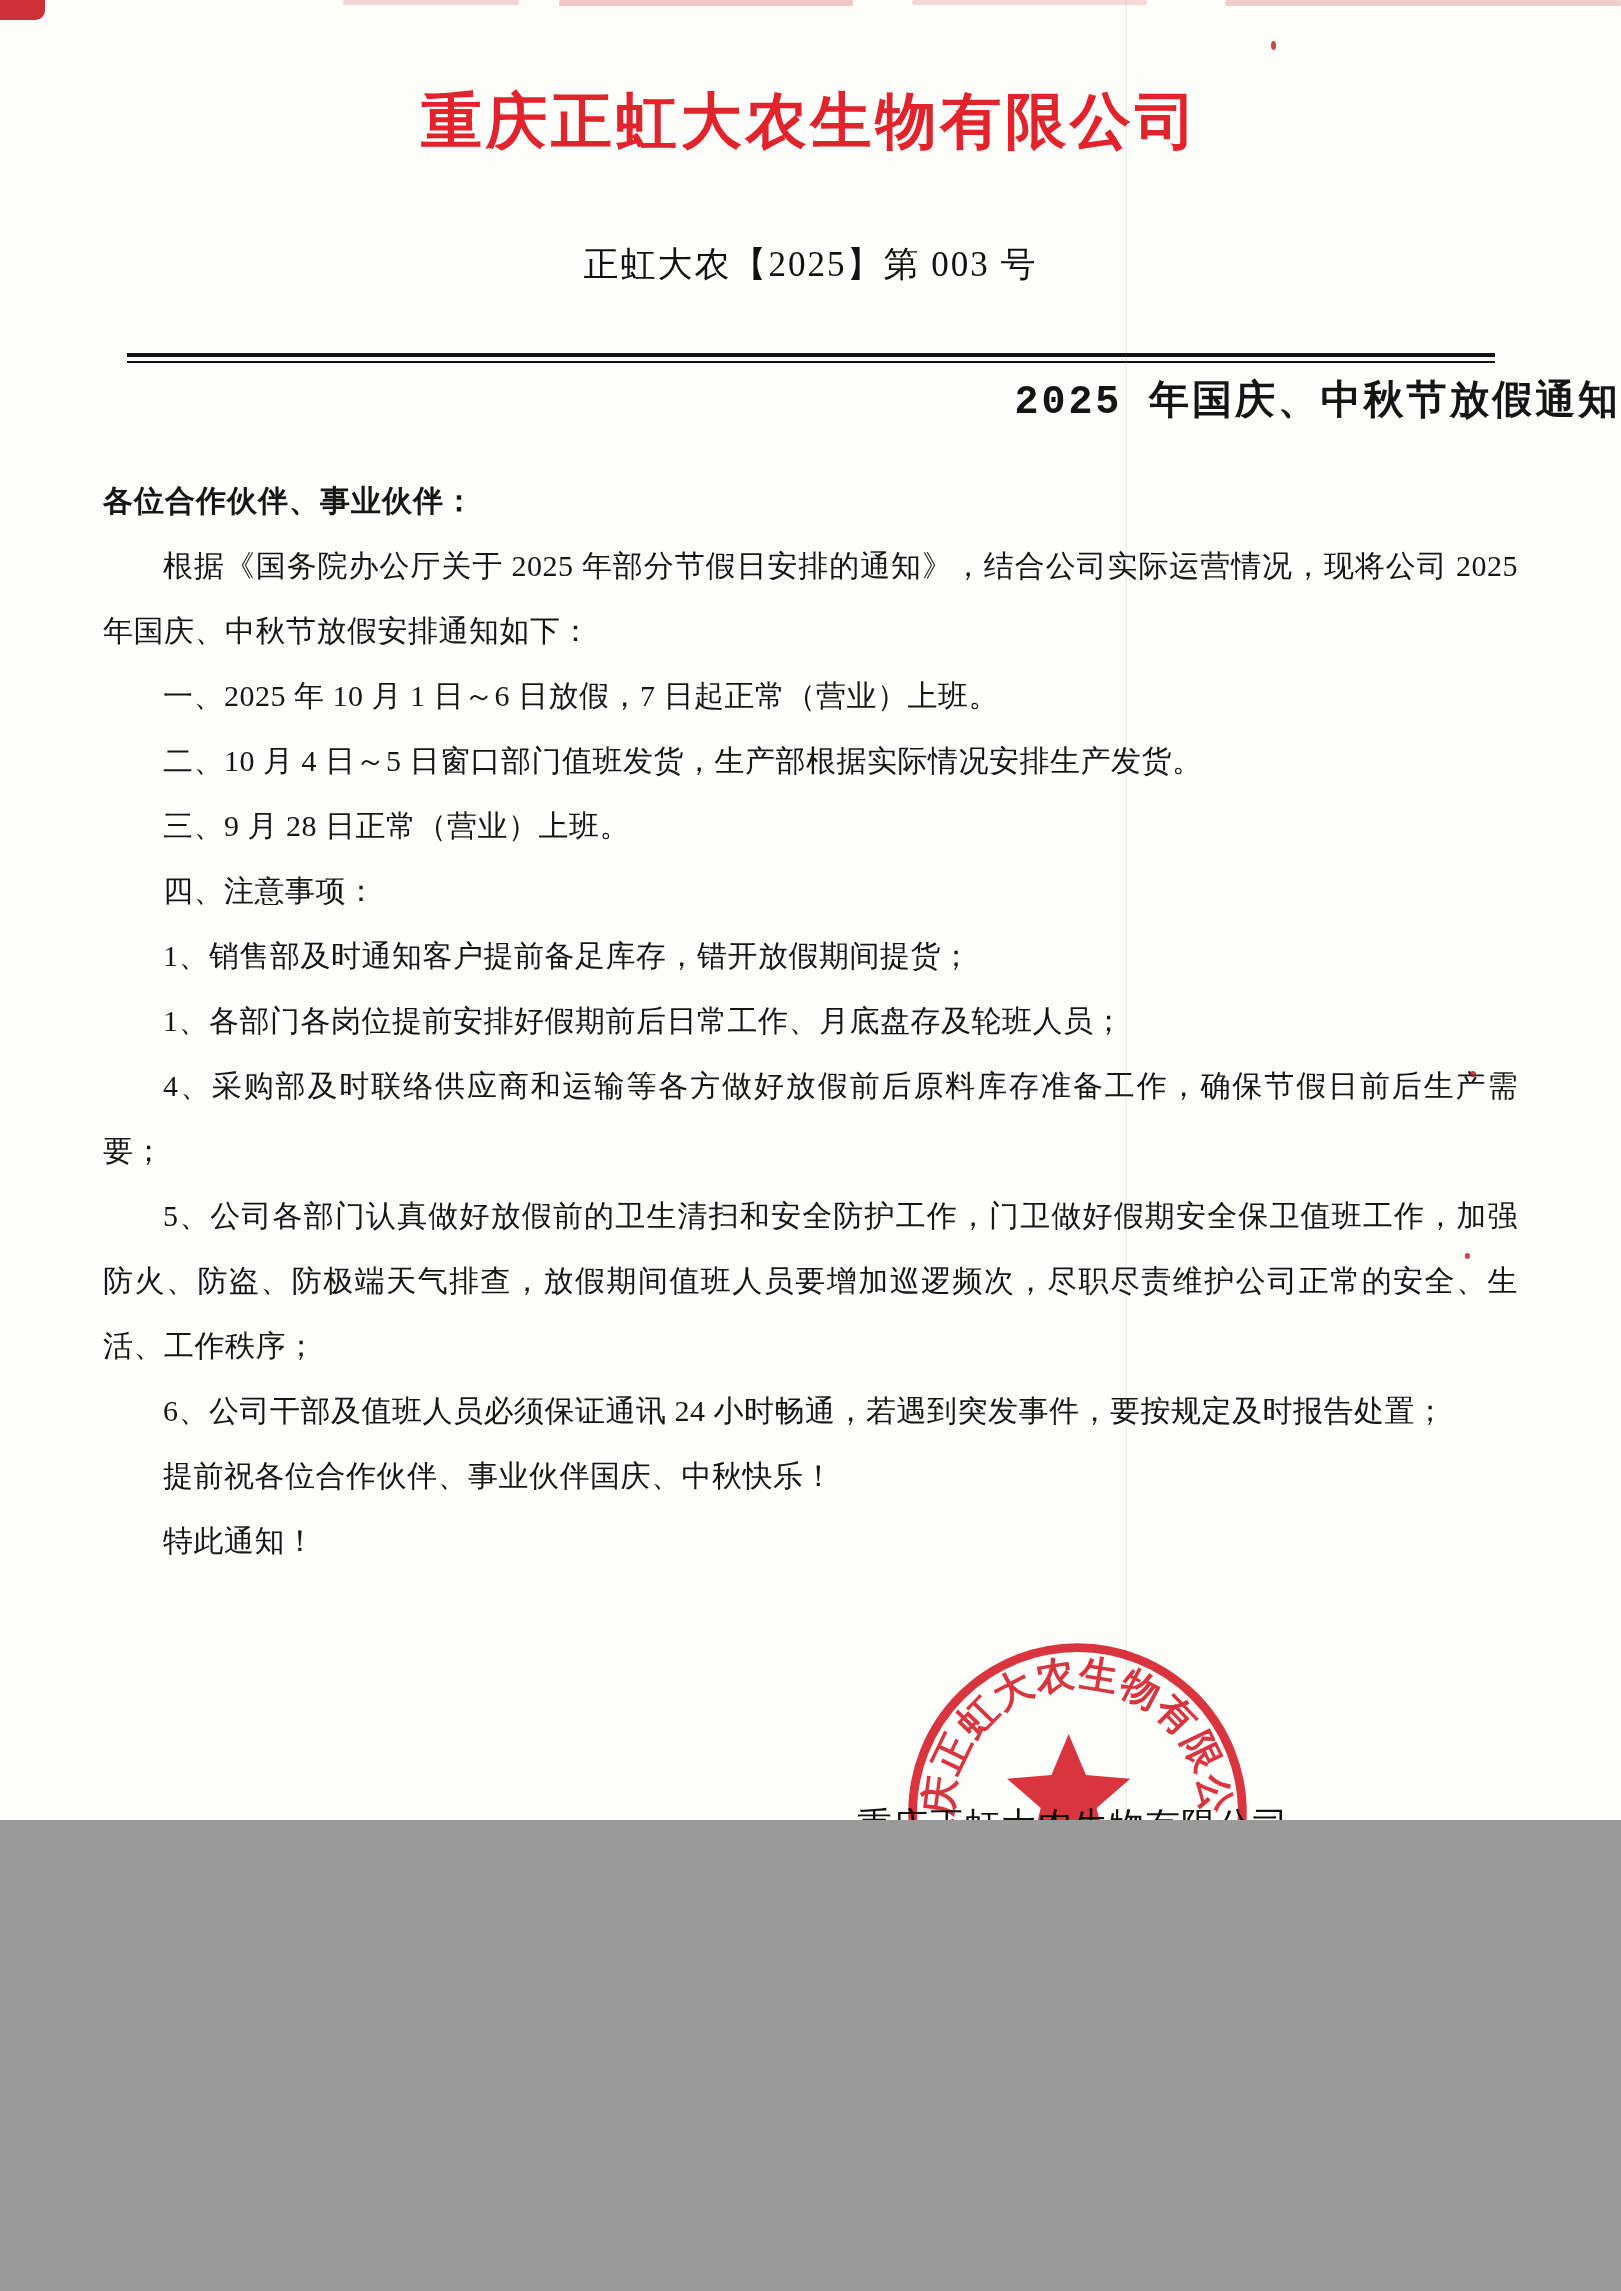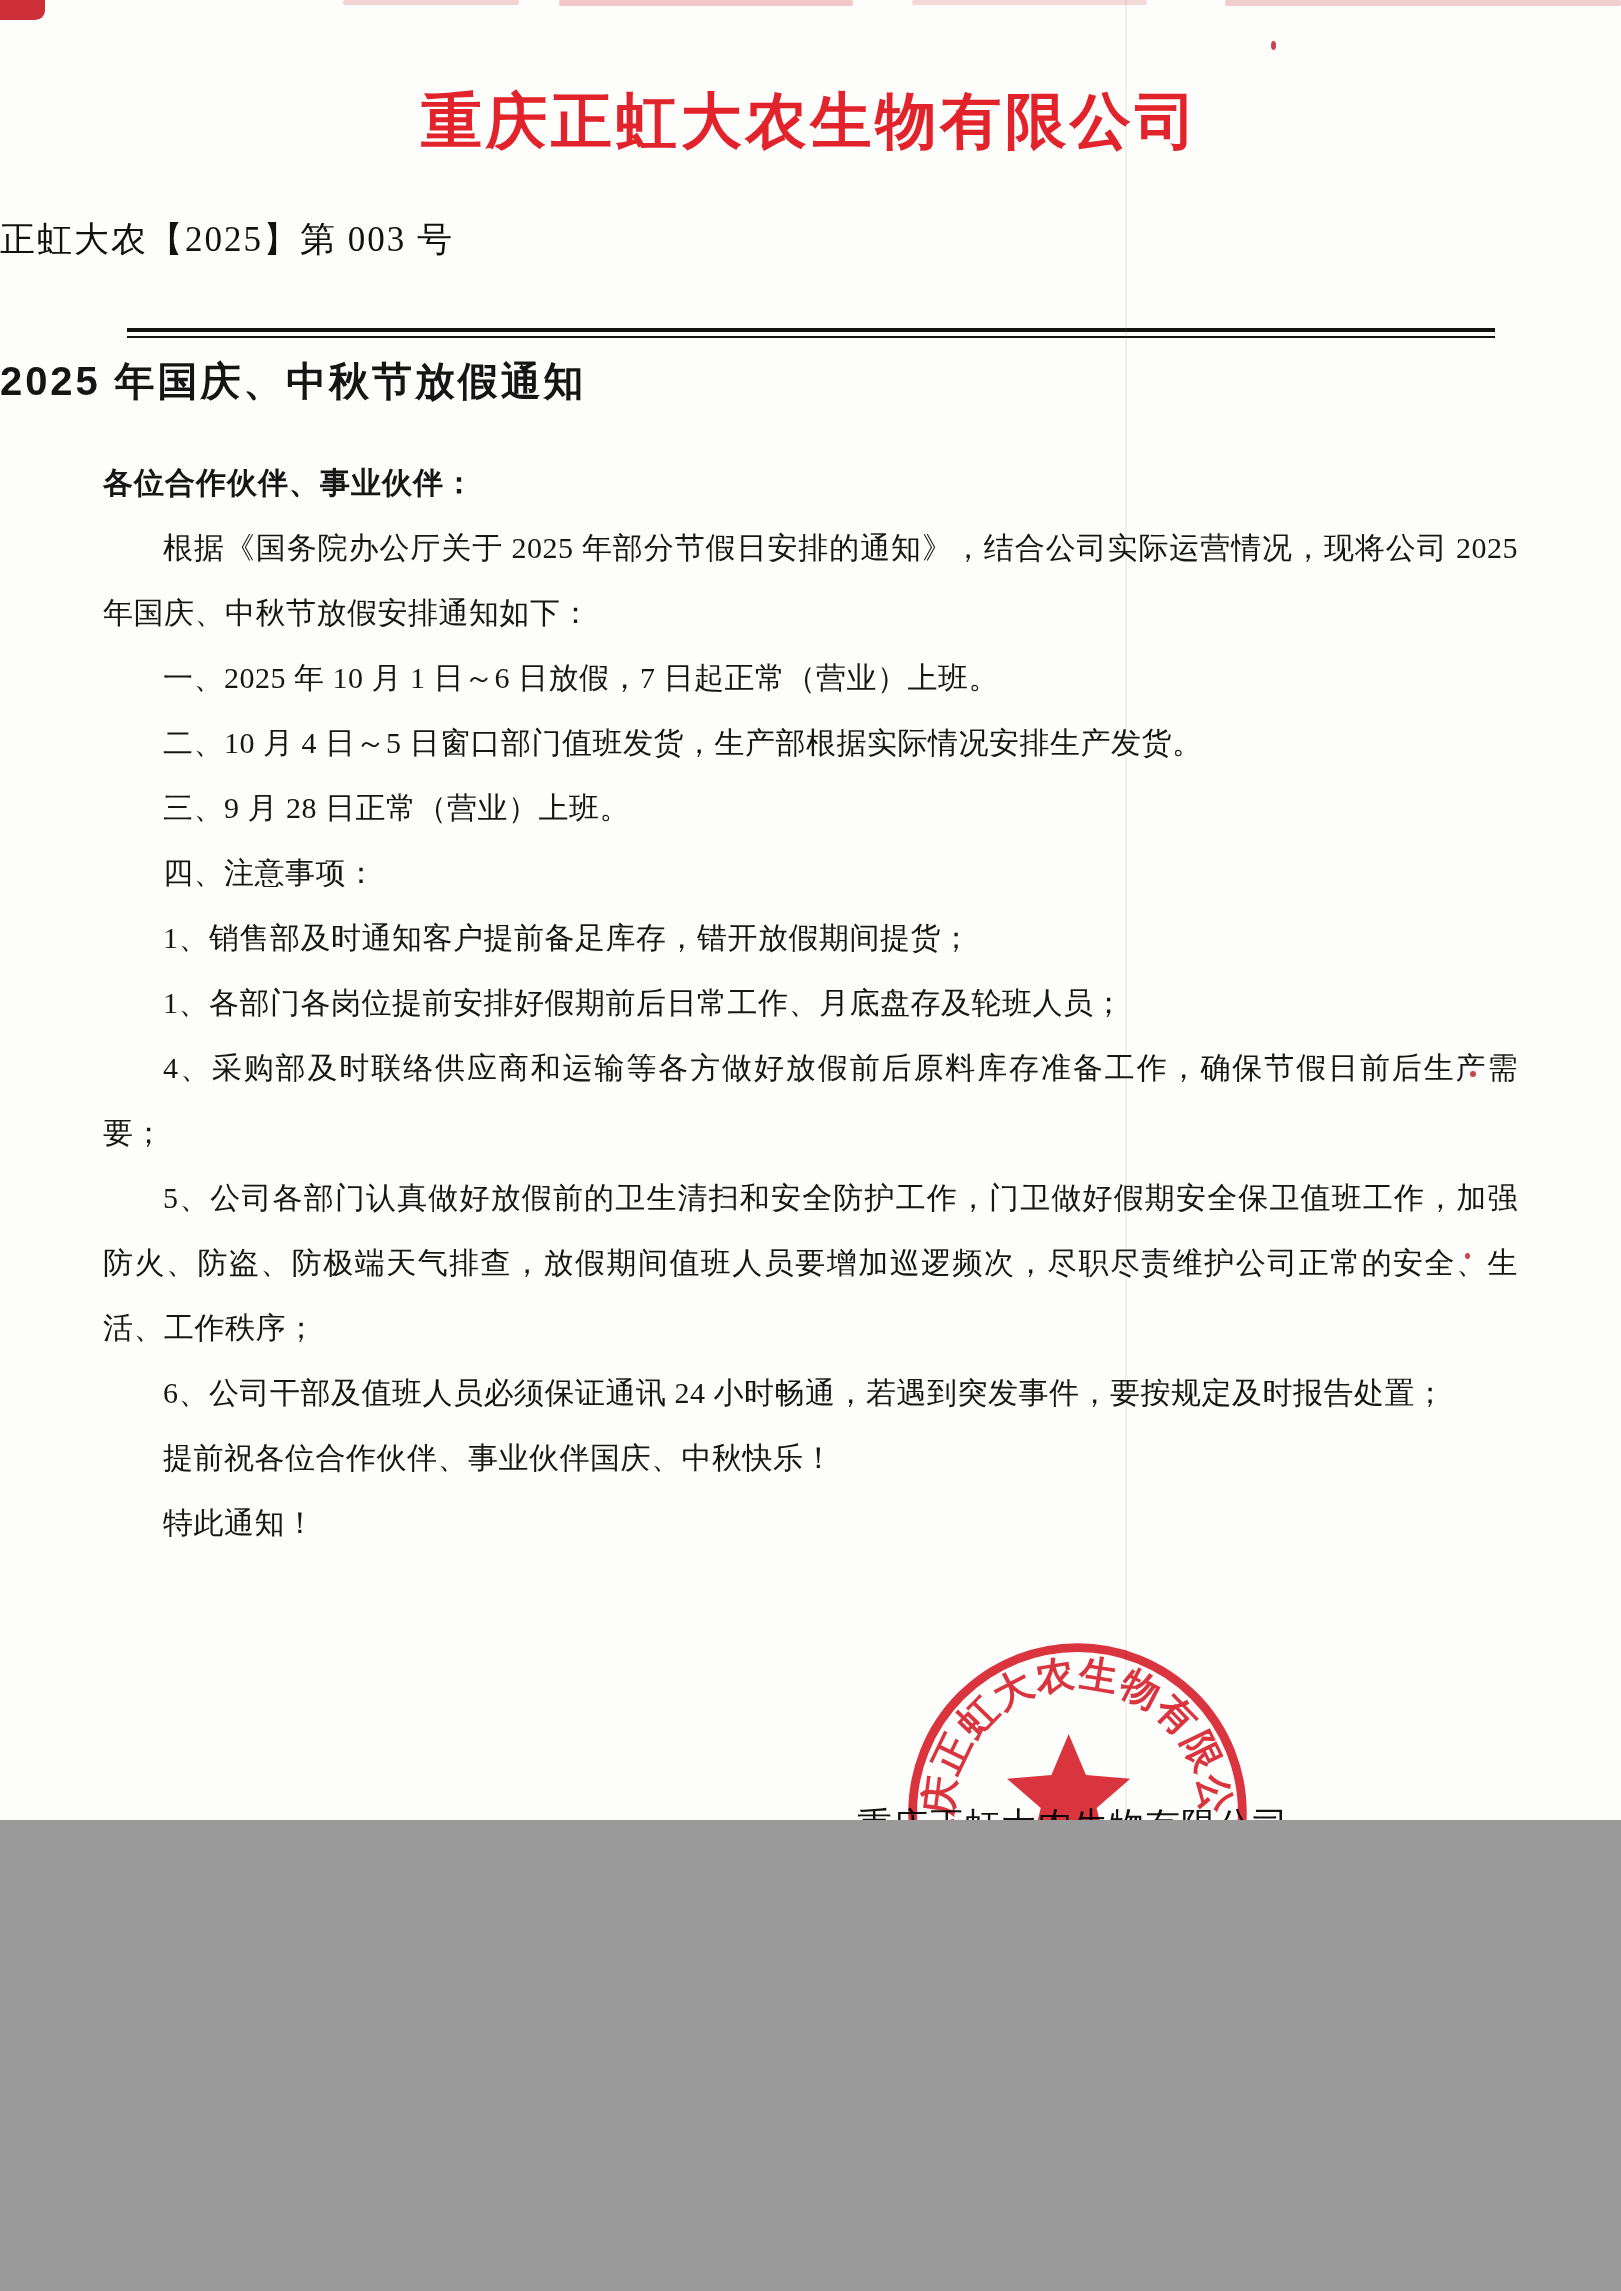--- a/index.html
+++ b/index.html
@@ -32,36 +32,37 @@
     padding-top:88px;
     text-align:center;
     font-family:"Liberation Sans","DejaVu Sans",sans-serif;
     font-weight:bold;
     font-size:61px;
     letter-spacing:3.9px;
     color:#e2232b;
     line-height:1.1;
   }
   .docno {
-    margin-top:61px;
+    margin-top:86px;
+    text-align:center;
     font-size:35px;
     letter-spacing:2px;
     color:#111;
   }
   .rule {
     margin:65px auto 0 auto;
     width:1368px;
     border-top:4.9px solid #141414;
     border-bottom:2px solid #141414;
     height:9.8px;
   }
   .title {
-    margin-top:16px;
-    text-align:left;
-    font-family:Liberation Sans, sans-serif;
+    margin-top:9px;
+    text-align:right;
+    font-family:Liberation Mono, monospace;
     font-weight:bold;
     font-size:40px;
     letter-spacing:2.9px;
     color:#151515;
   }
 
   
   .bodytext {
     margin-top:41px;
     padding:0 103px;

